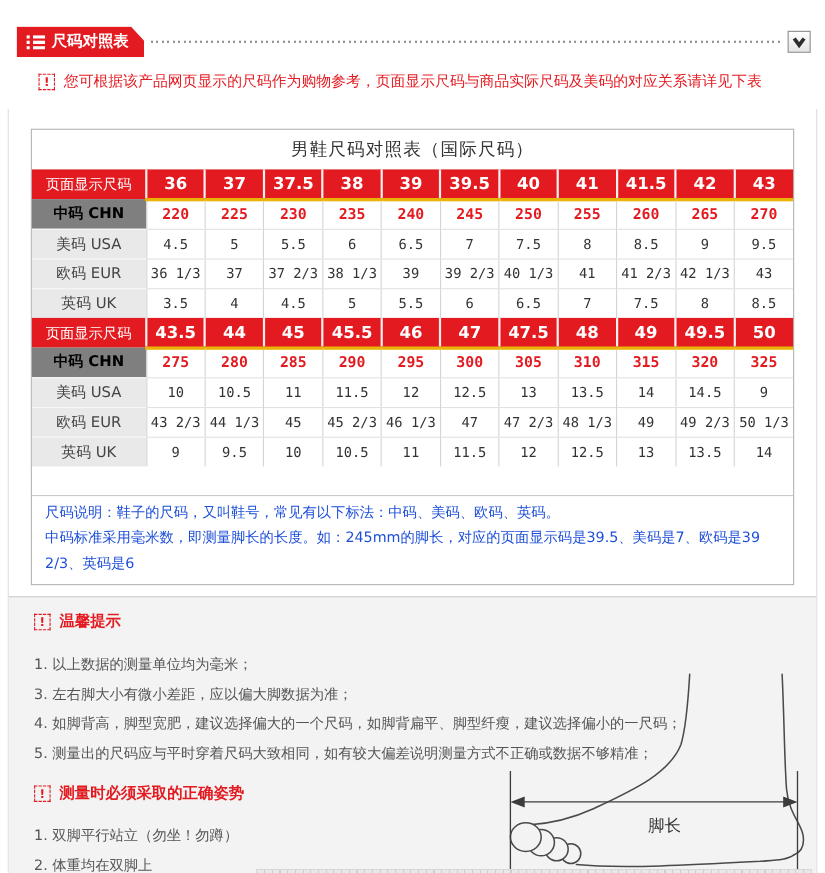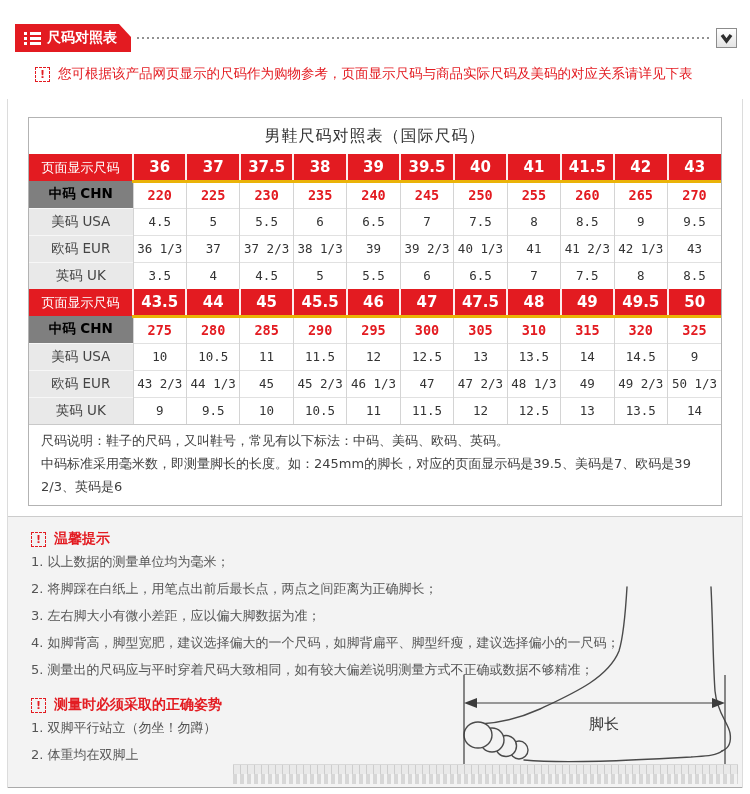--- a/index.html
+++ b/index.html
@@ -34,27 +34,27 @@
   tr.r-page { background:var(--red); color:#fff; }
   tr.r-page th { font-size:13px; font-weight:normal;margin-left:12px; }
   tr.r-page td { font-size:15px; font-weight:bold; border-left:2px solid rgba(255,255,255,.92);margin-top:32px; }
   tr.r-chn th { background:#7f7f7f; color:#000000; font-size:13.5px; font-weight:bold; }
   tr.r-chn td { color:var(--red); font-weight:bold; font-size:13.5px;
                 font-family:"DejaVu Sans Mono",monospace; border-left:1px solid #d4d4d4; }
   tr.r-plain th { background:#e9e9e9; color:#444; font-size:13.5px; font-weight:400; border-top:1px solid #f7f7f7; }
   tr.r-plain td { color:#333; font-size:12.5px; font-family:"DejaVu Sans Mono",monospace;
                   border-left:1px solid #d4d4d4; border-top:1px solid #e1e1e1; }
   tr.r-chn td { border-top:3px solid #eab308;margin-top:43px; }
-  .notes { border-top:1px solid #c9c9c9; padding:5px 12px 7px; font-size:13px; color:#404040; line-height:1.75; }
+  .notes { border-top:1px solid #c9c9c9; padding:5px 12px 7px; font-size:13px; color:#1d4ed8; line-height:1.75;margin-top:26px; }
 
   
   .panel { margin-top:10px; background:var(--panel); border-top:1px solid #cccccc; border-bottom:1px solid #aaaaaa;
            height:272px; position:relative; padding:13px 0 0 23px; overflow:hidden; }
   .panel-title { display:flex; align-items:center; gap:8px; color:var(--red); font-size:14px; font-weight:bold; }
-  .tip-list { list-style:none; margin-top:0; }
+  .tip-list { list-style:none; margin-top:17px; }
   .tip-list li { font-size:13px; color:#555; line-height:27px; }
   .posture-title { margin-top:13px; }
   .foot-figure { position:absolute; left:448px; top:66px; pointer-events:none; }
   .ruler { position:absolute; left:225px; bottom:3px; width:505px; height:20px; }
   .ruler-band { height:10px; border-top:1px solid #d8d8d8;
                 background:#e9e9e9 repeating-linear-gradient(90deg,#cdcdcd 0 1px,transparent 1px 7px); }
   .ruler-teeth { height:10px;
                  background:repeating-linear-gradient(90deg,#d7d7d7 0 4px,transparent 4px 7px); }
 </style>
 </head>
@@ -251,21 +251,20 @@
       </div>
     </div>
 
     <div class="panel">
       <div class="panel-title">
         <span class="alert-box">!</span>
         <span>温馨提示</span>
       </div>
       <ul class="tip-list">
           <li>1. 以上数据的测量单位均为毫米；</li>
-          <li>2. 将脚踩在白纸上，用笔点出前后最长点，两点之间距离为正确脚长；</li>
           <li>3. 左右脚大小有微小差距，应以偏大脚数据为准；</li>
           <li>4. 如脚背高，脚型宽肥，建议选择偏大的一个尺码，如脚背扁平、脚型纤瘦，建议选择偏小的一尺码；</li>
           <li>5. 测量出的尺码应与平时穿着尺码大致相同，如有较大偏差说明测量方式不正确或数据不够精准；</li>
         </ul>
 
       <div class="panel-title posture-title">
         <span class="alert-box">!</span>
         <span>测量时必须采取的正确姿势</span>
       </div>
       <ul class="tip-list">

